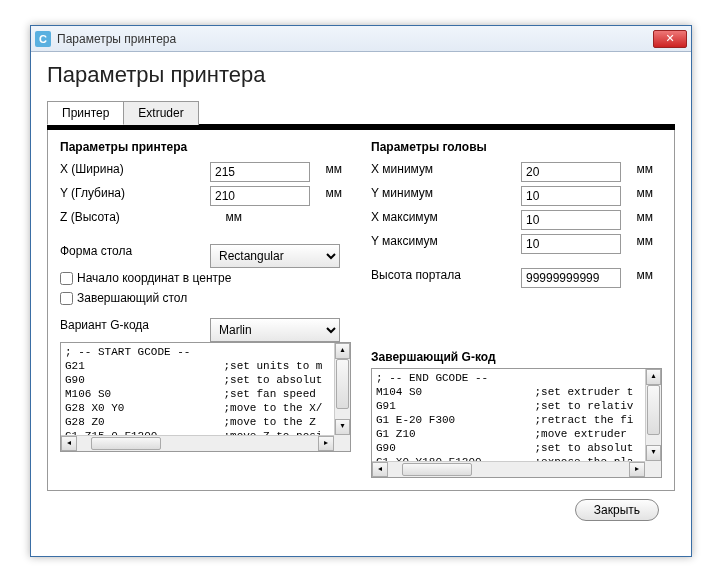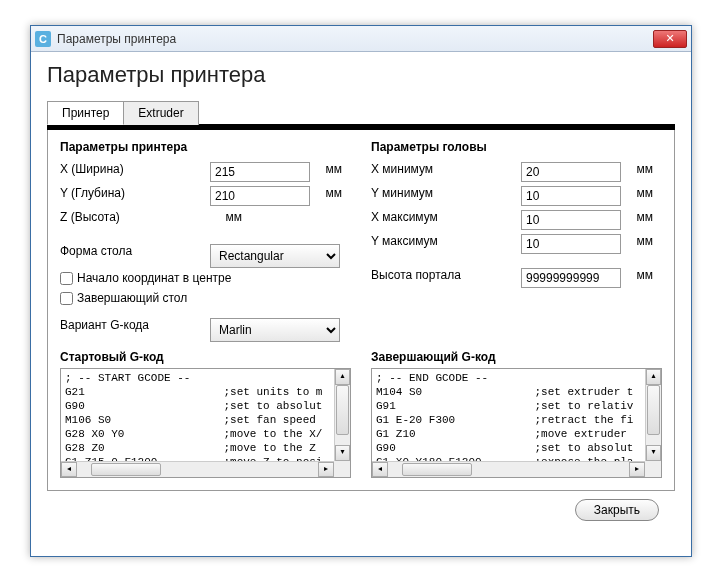--- a/index.html
+++ b/index.html
@@ -121,21 +121,20 @@
           <div class="spacer"></div>
           <div class="row">
               <label>Высота портала</label>
               <input class="val" value="99999999999" style="">
               <span class="unit">мм</span>
             </div>
         </div>
       </div>
       <div class="cols">
         <div class="col">
-          <div class="code-head">Стартовый G-код</div>
           <div class="code-box">
             <div class="code-text">; -- START GCODE --
 G21                     ;set units to m
 G90                     ;set to absolut
 M106 S0                 ;set fan speed 
 G28 X0 Y0               ;move to the X/
 G28 Z0                  ;move to the Z 
 G1 Z15.0 F1200          ;move Z to posi</div>
             <div class="vscroll">
                 <div class="arr up">▴</div>

